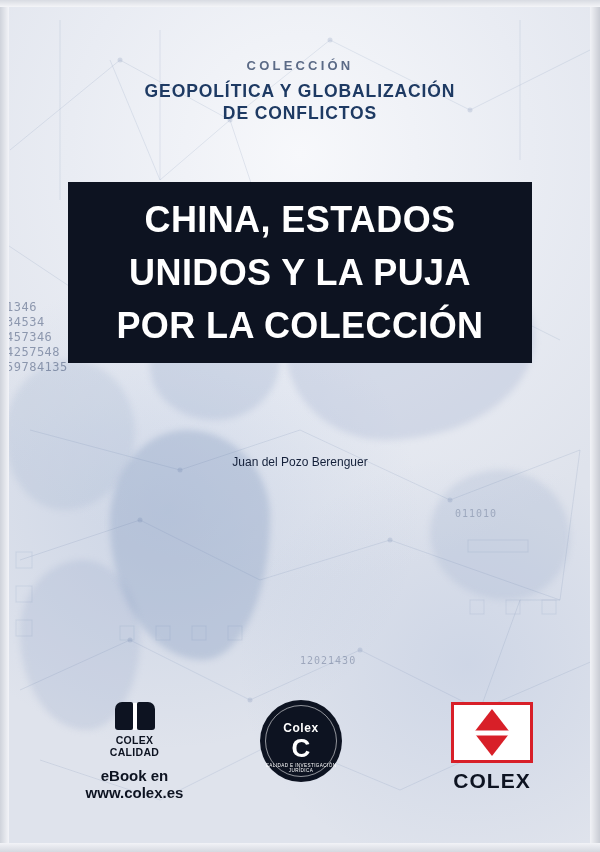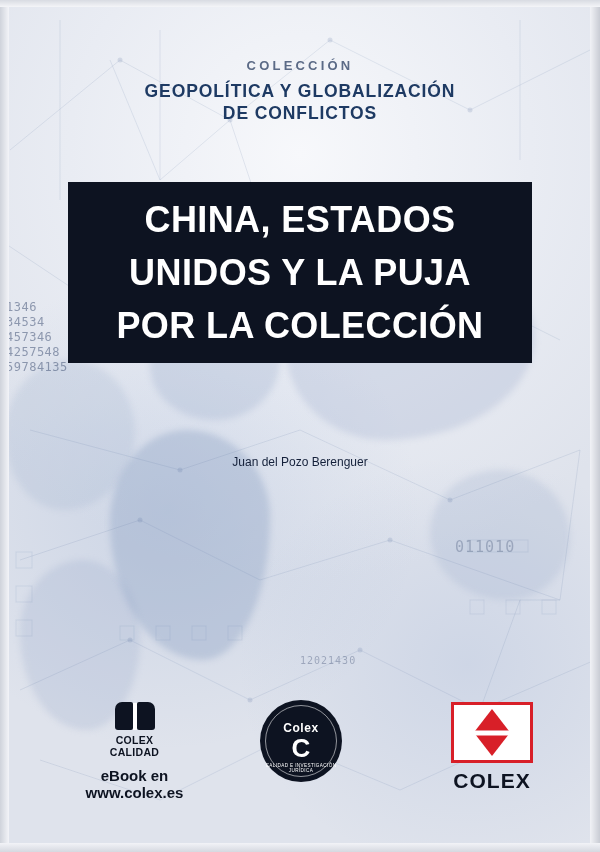--- a/index.html
+++ b/index.html
@@ -130,23 +130,23 @@
     top: 655px;
     font-family: "DejaVu Sans Mono", monospace;
     font-size: 10px;
     color: rgba(70,85,120,0.40);
     letter-spacing: 1px;
     white-space: pre;
   }
   .digits-3 {
     position: absolute;
     left: 455px;
-    top: 538px;
+    top: 508px;
     font-family: "DejaVu Sans Mono", monospace;
-    font-size: 15px;
+    font-size: 10px;
     color: rgba(70,85,120,0.35);
     letter-spacing: 1px;
     white-space: pre;
   }
 
   
   .collection {
     position: absolute;
     left: 0; right: 0;
     top: 58px;

